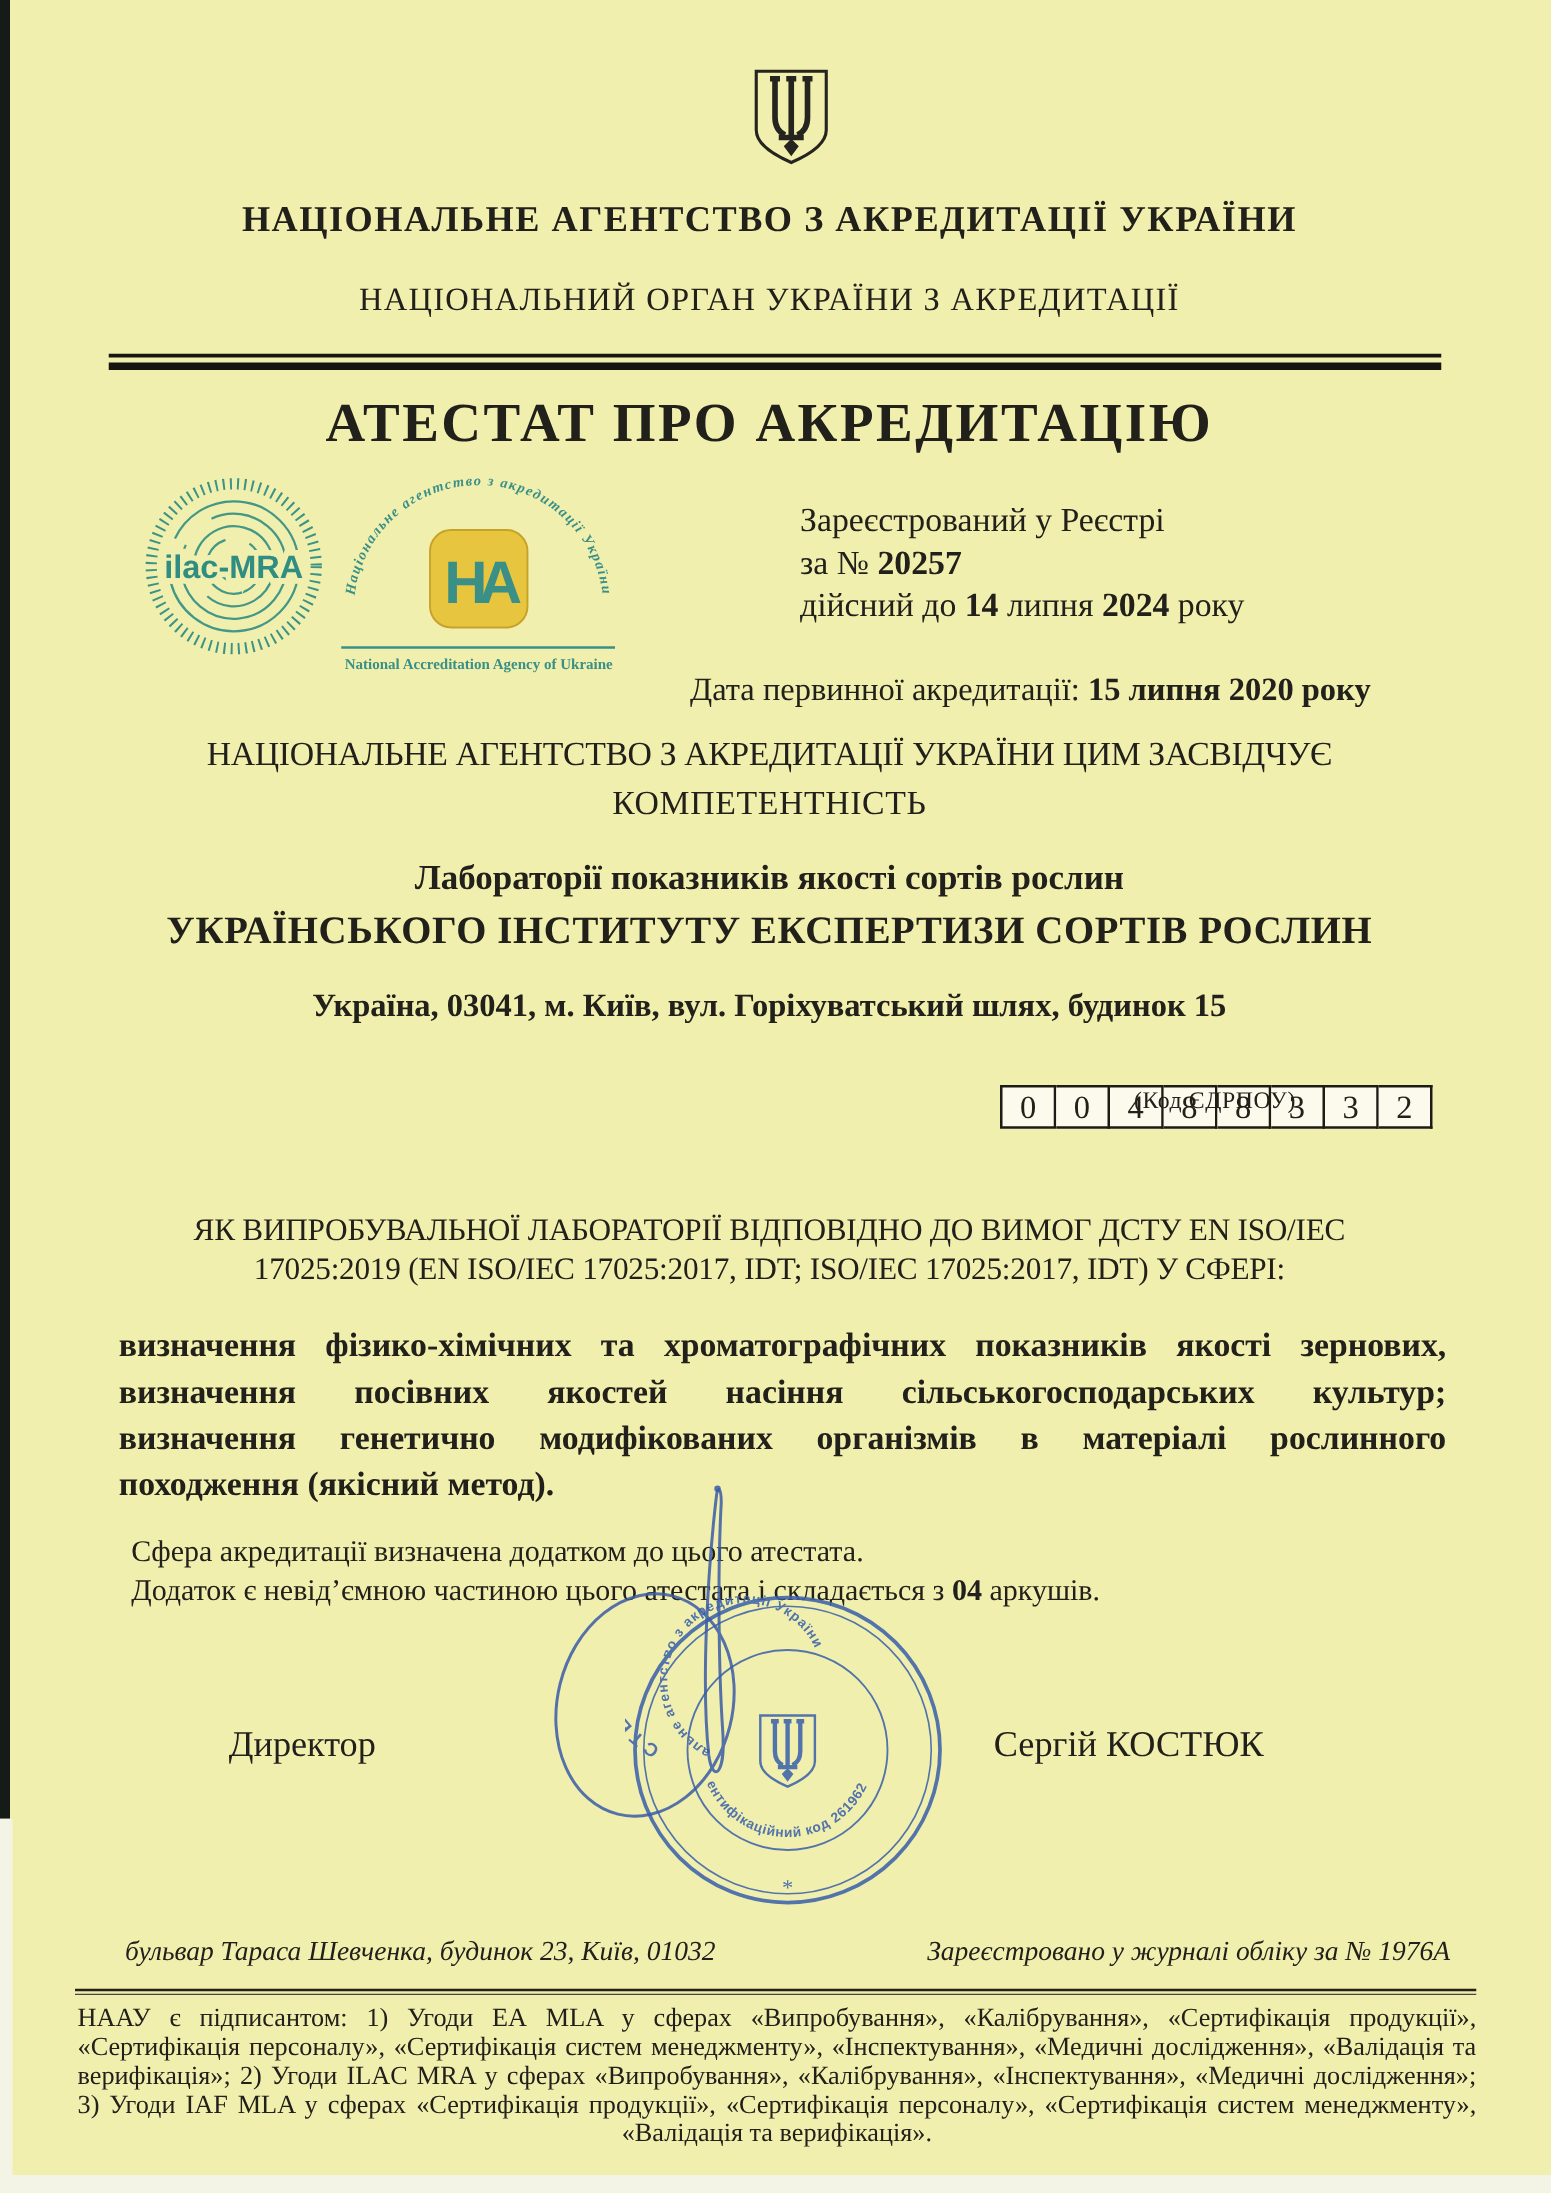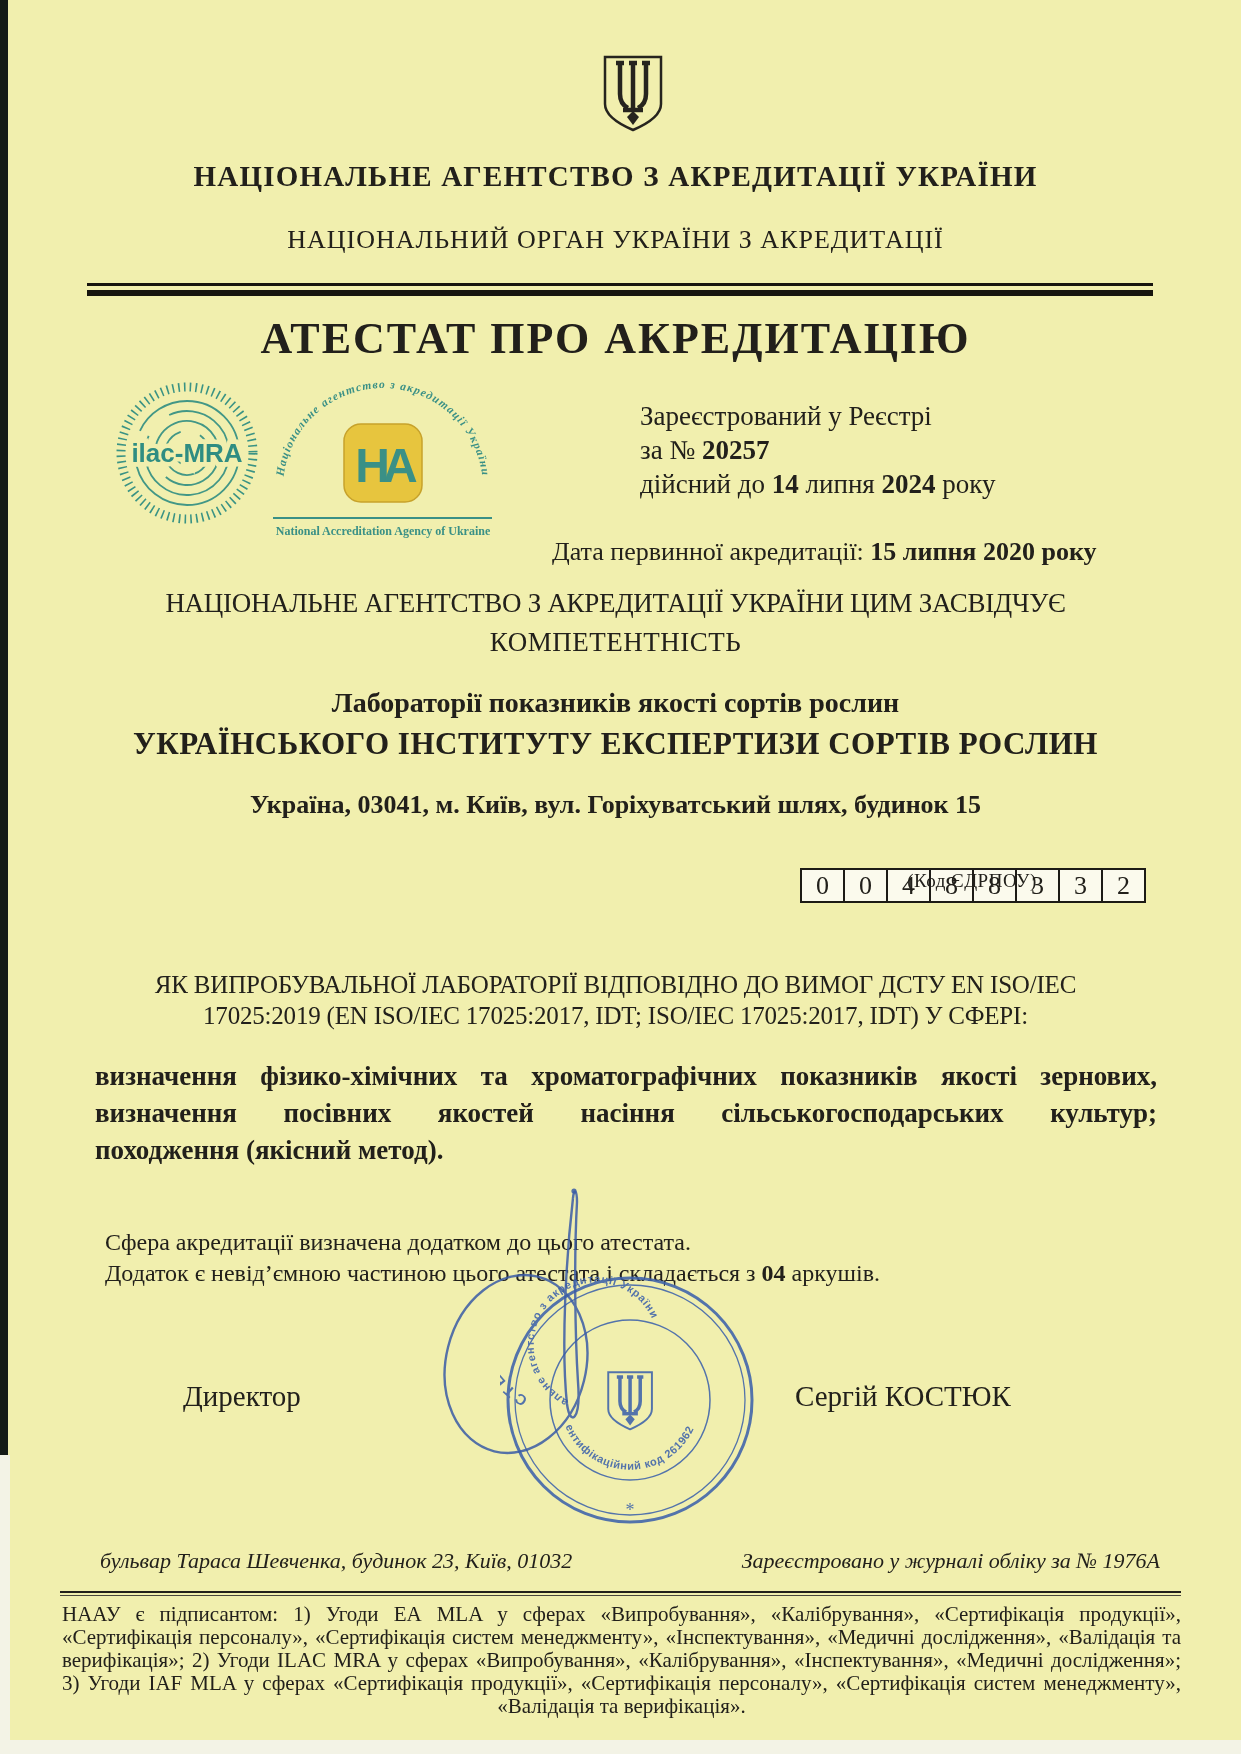--- a/index.html
+++ b/index.html
@@ -146,20 +146,21 @@
   <div class="cell">2</div>
 </div>
 <div class="abs edrpou-label">(Код ЄДРПОУ)</div>
 
 <div class="abs ctr iso1">ЯК ВИПРОБУВАЛЬНОЇ ЛАБОРАТОРІЇ ВІДПОВІДНО ДО ВИМОГ ДСТУ EN ISO/IEC</div>
 <div class="abs ctr iso2">17025:2019 (EN ISO/IEC 17025:2017, IDT;    ISO/IEC 17025:2017, IDT) У СФЕРІ:</div>
 
 <div class="abs scope">
   <div class="jline">визначення фізико-хімічних та хроматографічних показників якості зернових,</div>
   <div class="jline">визначення посівних якостей насіння сільськогосподарських культур;</div>
+  <div class="jline">визначення генетично  модифікованих організмів в матеріалі рослинного</div>
   <div class="lline">походження (якісний метод).</div>
 </div>
 
 <div class="abs annex1">Сфера акредитації визначена додатком до цього атестата.</div>
 <div class="abs annex2"><span>Додаток є невід’ємною частиною цього атестата і складається з </span><b>04</b><span> аркушів.</span></div>
 
 <div class="abs director">Директор</div>
 <div class="abs sig-name">Сергій КОСТЮК</div>
 
 <div class="abs stamp-wrap">

